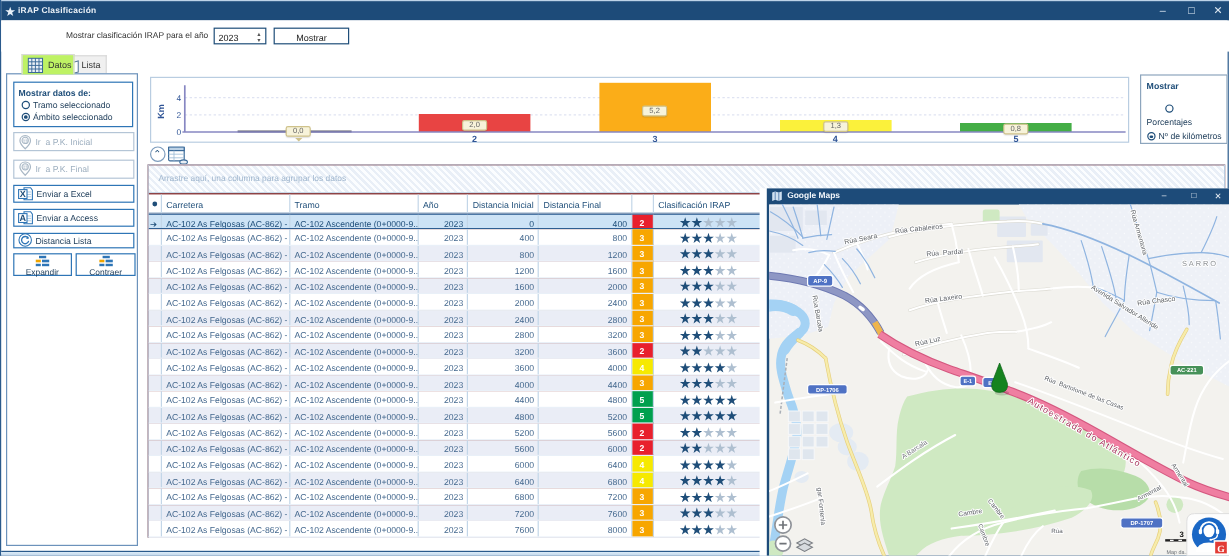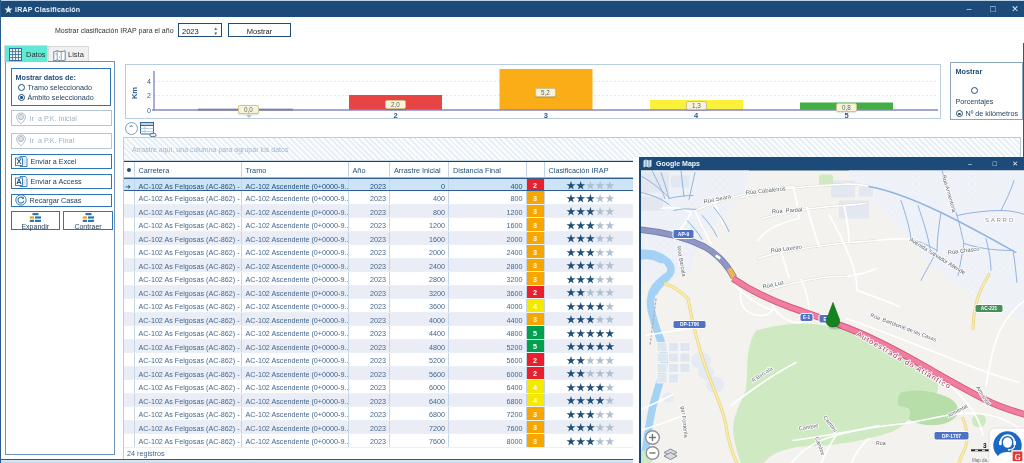--- a/index.html
+++ b/index.html
@@ -10,21 +10,21 @@
 .titlebar .tstar { position:absolute; left:3px; top:4px; }
 .titlebar .ttext { position:absolute; left:14px; top:5px; letter-spacing:0.2px; }
 .wbtn { position:absolute; top:0; height:16.5px; width:20px; color:#dde8f2; font-size:9px; text-align:center; line-height:16px; font-weight:normal; }
 .toolrow { position:absolute; left:0; top:17px; width:1024px; height:26px; background:#fff; }
 .toolrow .lbl { position:absolute; left:54px; top:9.5px; font-size:7px; color:#333; }
 .spin { position:absolute; left:177px; top:6px; width:44px; height:14px; border:1px solid #1f4e79; font-size:7.5px; color:#222; padding:2.5px 0 0 3px; }
 .spin .ar { position:absolute; right:3px; top:1.5px; font-size:4.5px; color:#555; line-height:5.5px; }
 .mbtn { position:absolute; left:227px; top:6px; width:63px; height:14px; border:1px solid #1f4e79; font-size:7.5px; color:#222; text-align:center; padding-top:2.5px; }
 .tabs { position:absolute; left:0; top:43px; width:1024px; height:19px; }
 .tab { position:absolute; top:1.5px; height:17.5px; font-size:7.5px; color:#333; }
-.tab.active { left:3px; width:44px; background:#5eead4; border:1px solid #d9d9d9; border-bottom:none; z-index:2; }
+.tab.active { left:17px; width:44px; background:#bef264; border:1px solid #d9d9d9; border-bottom:none; z-index:2; }
 .tab.inactive { left:47px; width:41px; top:3px; height:16px; background:#f0f0f0; border:1px solid #d9d9d9; border-bottom:none; }
 .tab svg { position:absolute; left:4px; top:2.5px; }
 .tab .ttxt { position:absolute; left:21px; top:4px; }
 .tab.inactive .ttxt { left:19px; top:3px; }
 .sidebar { position:absolute; left:4px; top:61px; width:110px; height:394px; border:1px solid #6c92bb; background:#fff; }
 .groupbox { position:absolute; left:4.5px; top:6px; width:100px; height:37.5px; border:1px solid #2e75b6; }
 .gb-title { position:absolute; left:4px; top:4px; font-size:7.2px; font-weight:bold; color:#1f4e79; }
 .radio-row { position:absolute; left:6px; font-size:7.2px; color:#1b3a57; display:flex; align-items:center; gap:3px; }
 .groupbox .radio-row:nth-of-type(2) { top:13.5px; }
 .groupbox .radio-row:nth-of-type(3) { top:23.5px; }
@@ -157,21 +157,21 @@
           <text x="4" y="9.2" font-size="7.5" font-weight="bold" fill="#1f4e79" text-anchor="middle" font-family="Liberation Sans,sans-serif">A</text>
         </svg>
         <span>Enviar a Access</span>
       </div>
  <div class="sbtn" style="top:131.5px;height:13px">
         <svg width="12" height="12" viewBox="0 0 12 12">
           <circle cx="6" cy="6" r="5.2" fill="none" stroke="#2e75b6" stroke-width="0.9"></circle>
           <path d="M8.6 4.6 A3 3 0 1 0 8.9 6.8" fill="none" stroke="#2e75b6" stroke-width="1.1"></path>
           <path d="M8.2 2.6 L9 4.8 L6.8 5.2 Z" fill="#2e75b6"></path>
         </svg>
-        <span>Recargar Casas</span>
+        <span>Distancia Lista</span>
       </div>
  <div class="sbtn2" style="left:4.5px;top:148.5px;width:49.5px"><svg width="13" height="9" viewBox="0 0 13 9">
           <rect x="3.5" y="0" width="6" height="2.2" fill="#2e75b6"></rect>
           <rect x="0.8" y="3.4" width="4.2" height="2.2" fill="#f0a500"></rect>
           <rect x="6" y="3.4" width="6" height="2.2" fill="#2e75b6"></rect>
           <rect x="0.8" y="6.8" width="4.2" height="2.2" fill="#2e75b6"></rect>
           <rect x="6" y="6.8" width="6" height="2.2" fill="#2e75b6"></rect>
         </svg><div>Expandir</div></div>
  <div class="sbtn2" style="left:57px;top:148.5px;width:50px"><svg width="13" height="9" viewBox="0 0 13 9">
           <rect x="3.5" y="0" width="6" height="2.2" fill="#2e75b6"></rect>
@@ -233,21 +233,21 @@
     </svg>
  <div class="tablebox">
   <div class="grouparea">
         <span>Arrastre aquí, una columna para agrupar los datos</span>
       </div>
   <div class="thead">
    <div class="c ci" style="text-align:center;padding-top:3.5px"><span style="display:inline-block;width:4px;height:4px;background:#1f4e79;border-radius:50%"></span></div>
    <div class="c c1">Carretera</div>
    <div class="c c2">Tramo</div>
    <div class="c c3" style="text-align:left;padding-left:4px">Año</div>
-   <div class="c c4" style="text-align:left;padding-left:4px">Arrastre Inicial</div>
+   <div class="c c4" style="text-align:left;padding-left:4px">Distancia Inicial</div>
    <div class="c c5" style="text-align:left;padding-left:4px">Distancia Final</div>
    <div class="c c6"></div>
    <div class="c c7" style="padding-left:4px;padding-top:4px">Clasificación IRAP</div>
   </div>
   <div class="rows" style="position:absolute;left:0;top:40.3px;width:896px;height:270px">
 <div class="row sel" style="top:0.0px">
 <div class="c ci"><span class="arr">➔</span></div>
 <div class="c c1">AC-102 As Felgosas (AC-862) - ...</div>
 <div class="c c2">AC-102 Ascendente (0+0000-9...</div>
 <div class="c c3">2023</div>
@@ -601,21 +601,20 @@
               <polygon points="5.00,1.00 6.06,4.24 9.47,4.25 6.71,6.26 7.76,9.50 5.00,7.50 2.24,9.50 3.29,6.26 0.53,4.25 3.94,4.24" fill="#1f4e79"></polygon>
               <polygon points="14.70,1.00 15.76,4.24 19.17,4.25 16.41,6.26 17.46,9.50 14.70,7.50 11.94,9.50 12.99,6.26 10.23,4.25 13.64,4.24" fill="#1f4e79"></polygon>
               <polygon points="24.40,1.00 25.46,4.24 28.87,4.25 26.11,6.26 27.16,9.50 24.40,7.50 21.64,9.50 22.69,6.26 19.93,4.25 23.34,4.24" fill="#1f4e79"></polygon>
               <polygon points="34.10,1.00 35.16,4.24 38.57,4.25 35.81,6.26 36.86,9.50 34.10,7.50 31.34,9.50 32.39,6.26 29.63,4.25 33.04,4.24" fill="#aebfd0"></polygon>
               <polygon points="43.80,1.00 44.86,4.24 48.27,4.25 45.51,6.26 46.56,9.50 43.80,7.50 41.04,9.50 42.09,6.26 39.33,4.25 42.74,4.24" fill="#aebfd0"></polygon>
             </svg>
           </div>
 </div>
   </div>
  </div>
- <div class="tfoot">24 registros</div>
  <div class="statusbar"></div>
 
 <div class="mapwin">
  <div class="mapinner">
  <div class="maptitle">
   <svg width="9" height="9" viewBox="0 0 9 9" style="margin:0 4px 0 4px">
             <path d="M0.5,1.5 L3,0.5 L6,1.5 L8.5,0.5 V7.5 L6,8.5 L3,7.5 L0.5,8.5 Z" fill="#cfe0f0"></path>
             <path d="M3,0.5 L3,7.5 M6,1.5 L6,8.5" stroke="#4a76a8" stroke-width="0.7"></path>
           </svg>
   <span>Google Maps</span>

